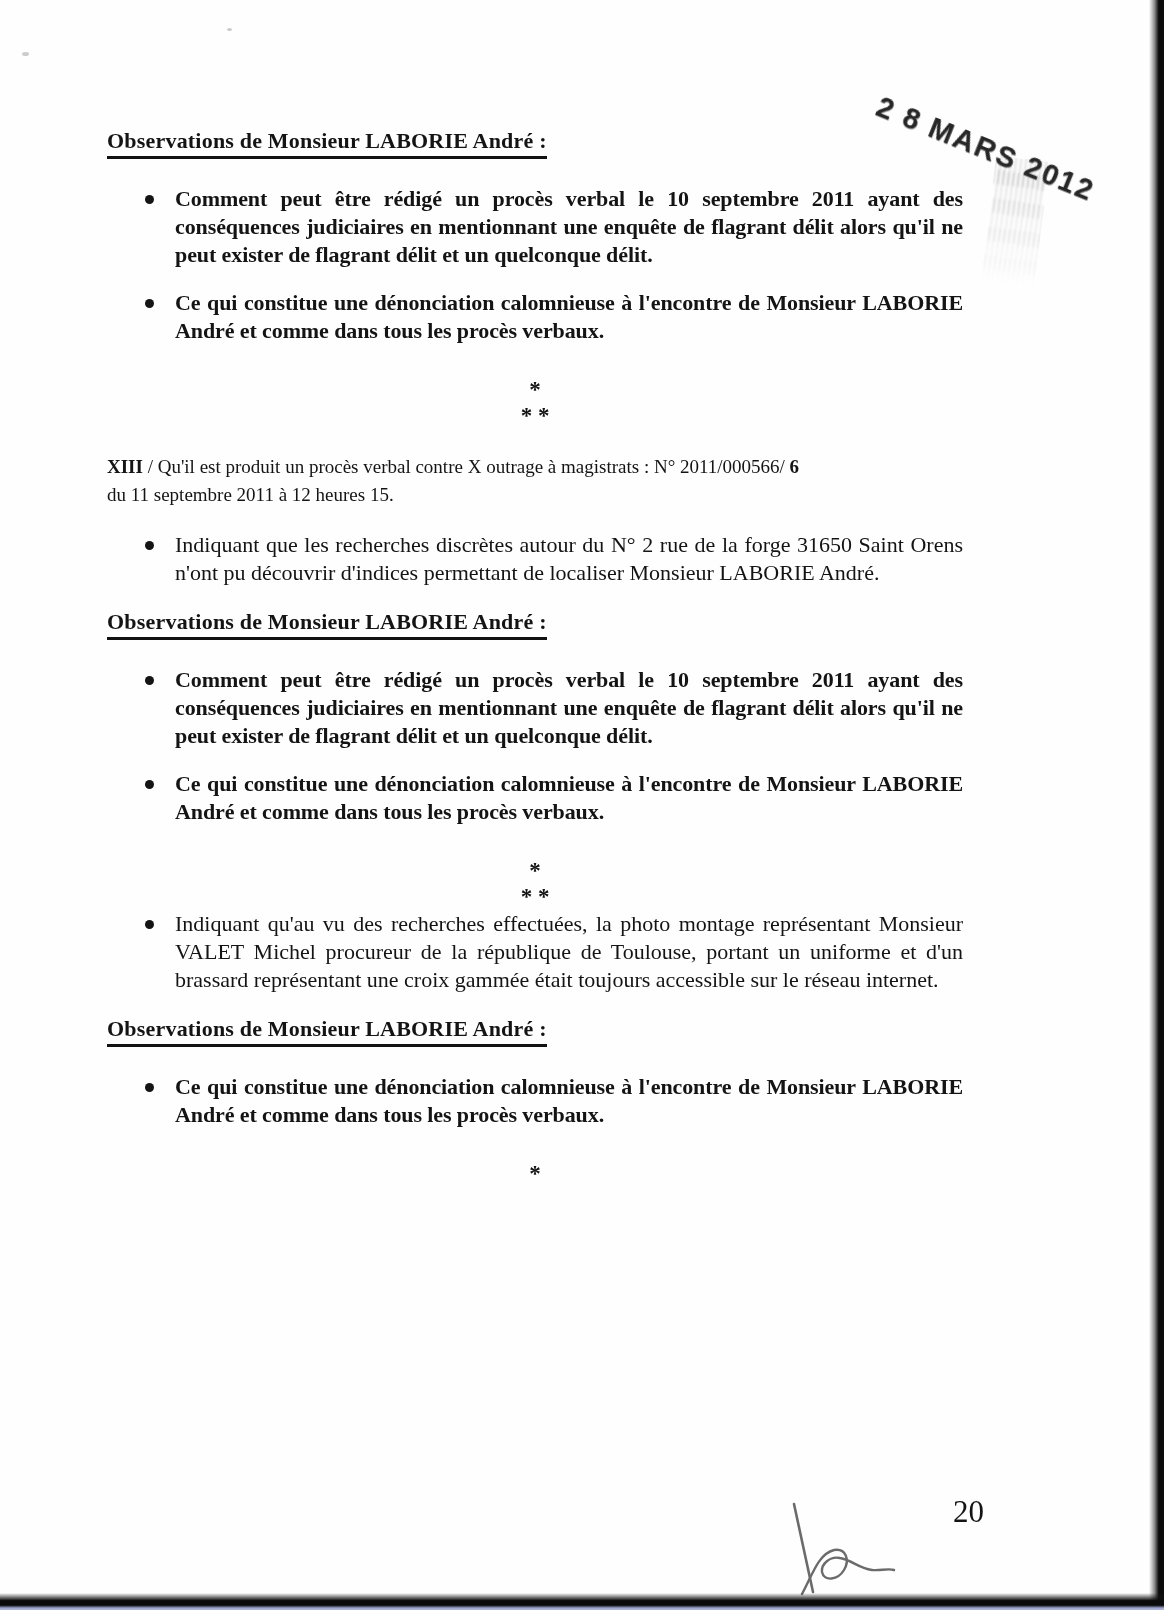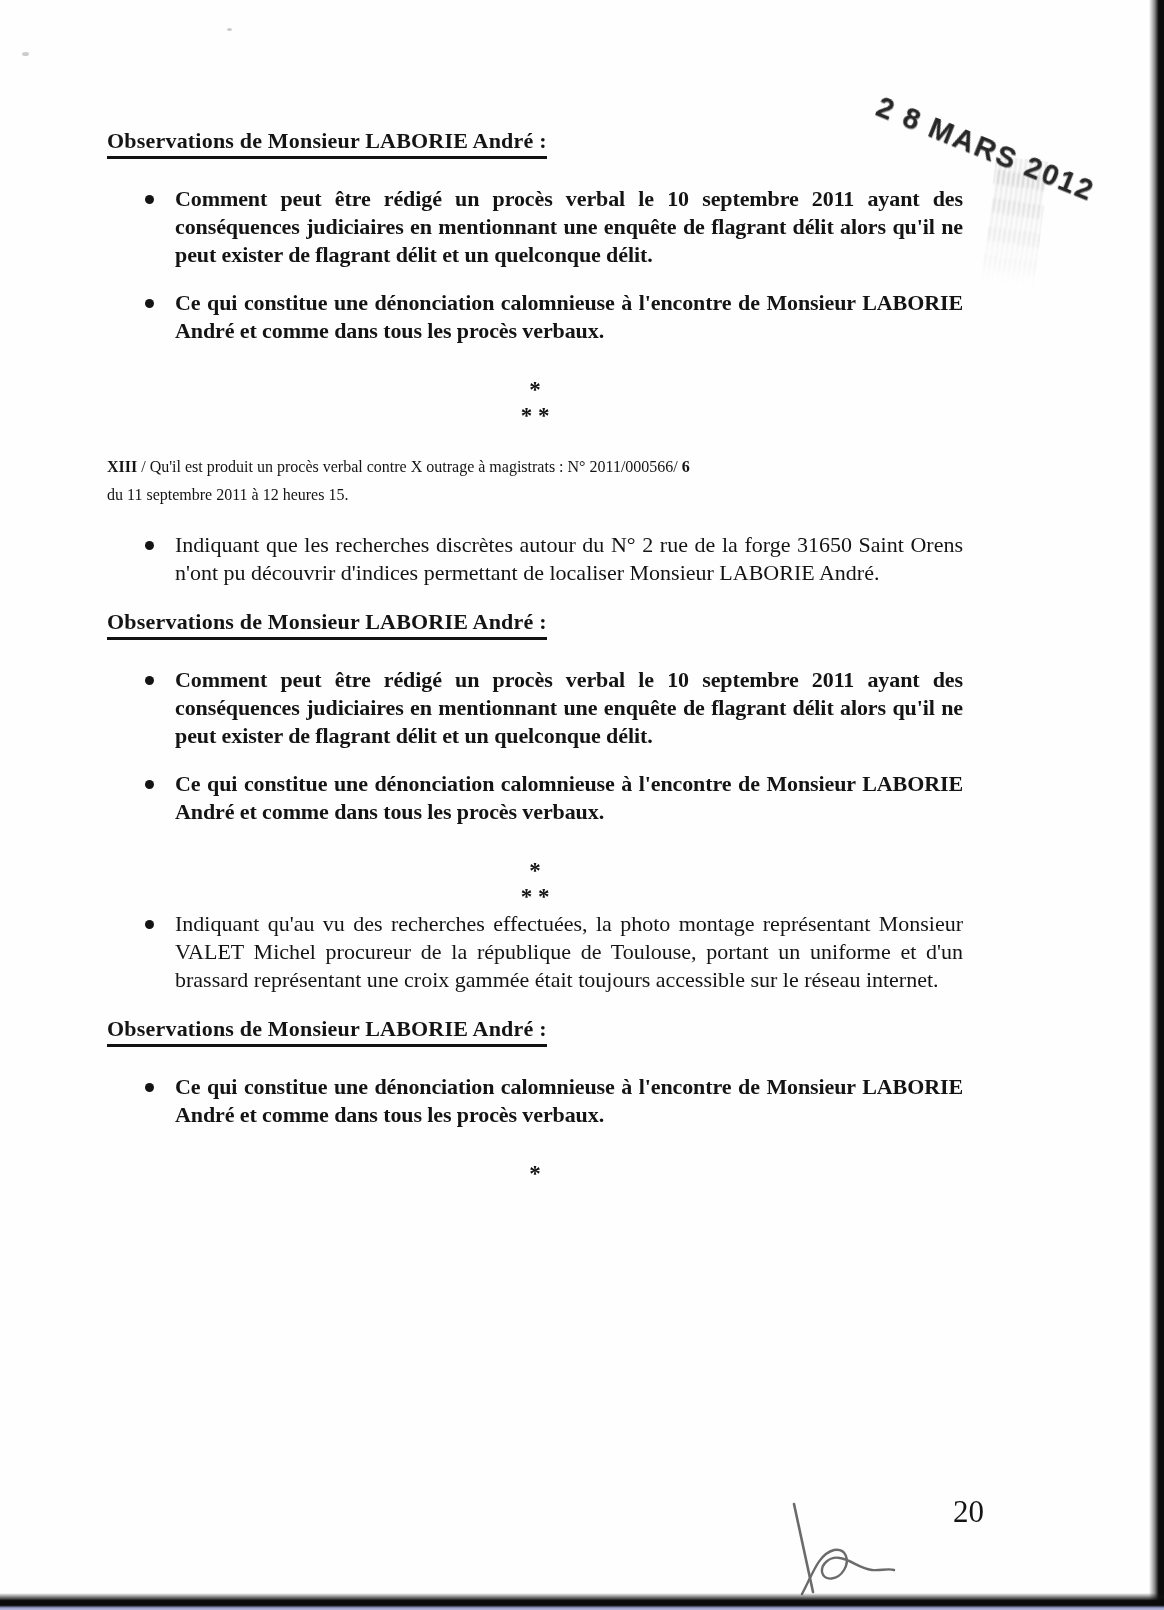--- a/index.html
+++ b/index.html
@@ -67,21 +67,21 @@
   }
   .bullet-text { font-size: 22px; line-height: 28px; text-align: justify; }
   .obs .bullet-text { font-weight: 700; letter-spacing: -0.1px; }
 
   .sep {
     margin: 32px 0 0 0;
     text-align: center;
     font-size: 23px; font-weight: 700; line-height: 26px;
   }
 
-  .section-para { margin: 24px 0 22px 0; font-size: 16px; line-height: 28px; }
+  .section-para { margin: 24px 0 22px 0; font-size: 19px; line-height: 28px; }
   .section-para .bold { font-weight: 700; }
 
   .obs-heading-follow { margin-top: 22px; }
 
   .page-number { position: absolute; left: 953px; top: 1494px; font-size: 31px; z-index: 2; }
 
   .signature { position: absolute; left: 760px; top: 1488px; z-index: 3; }
 </style>
 </head>
 <body>

